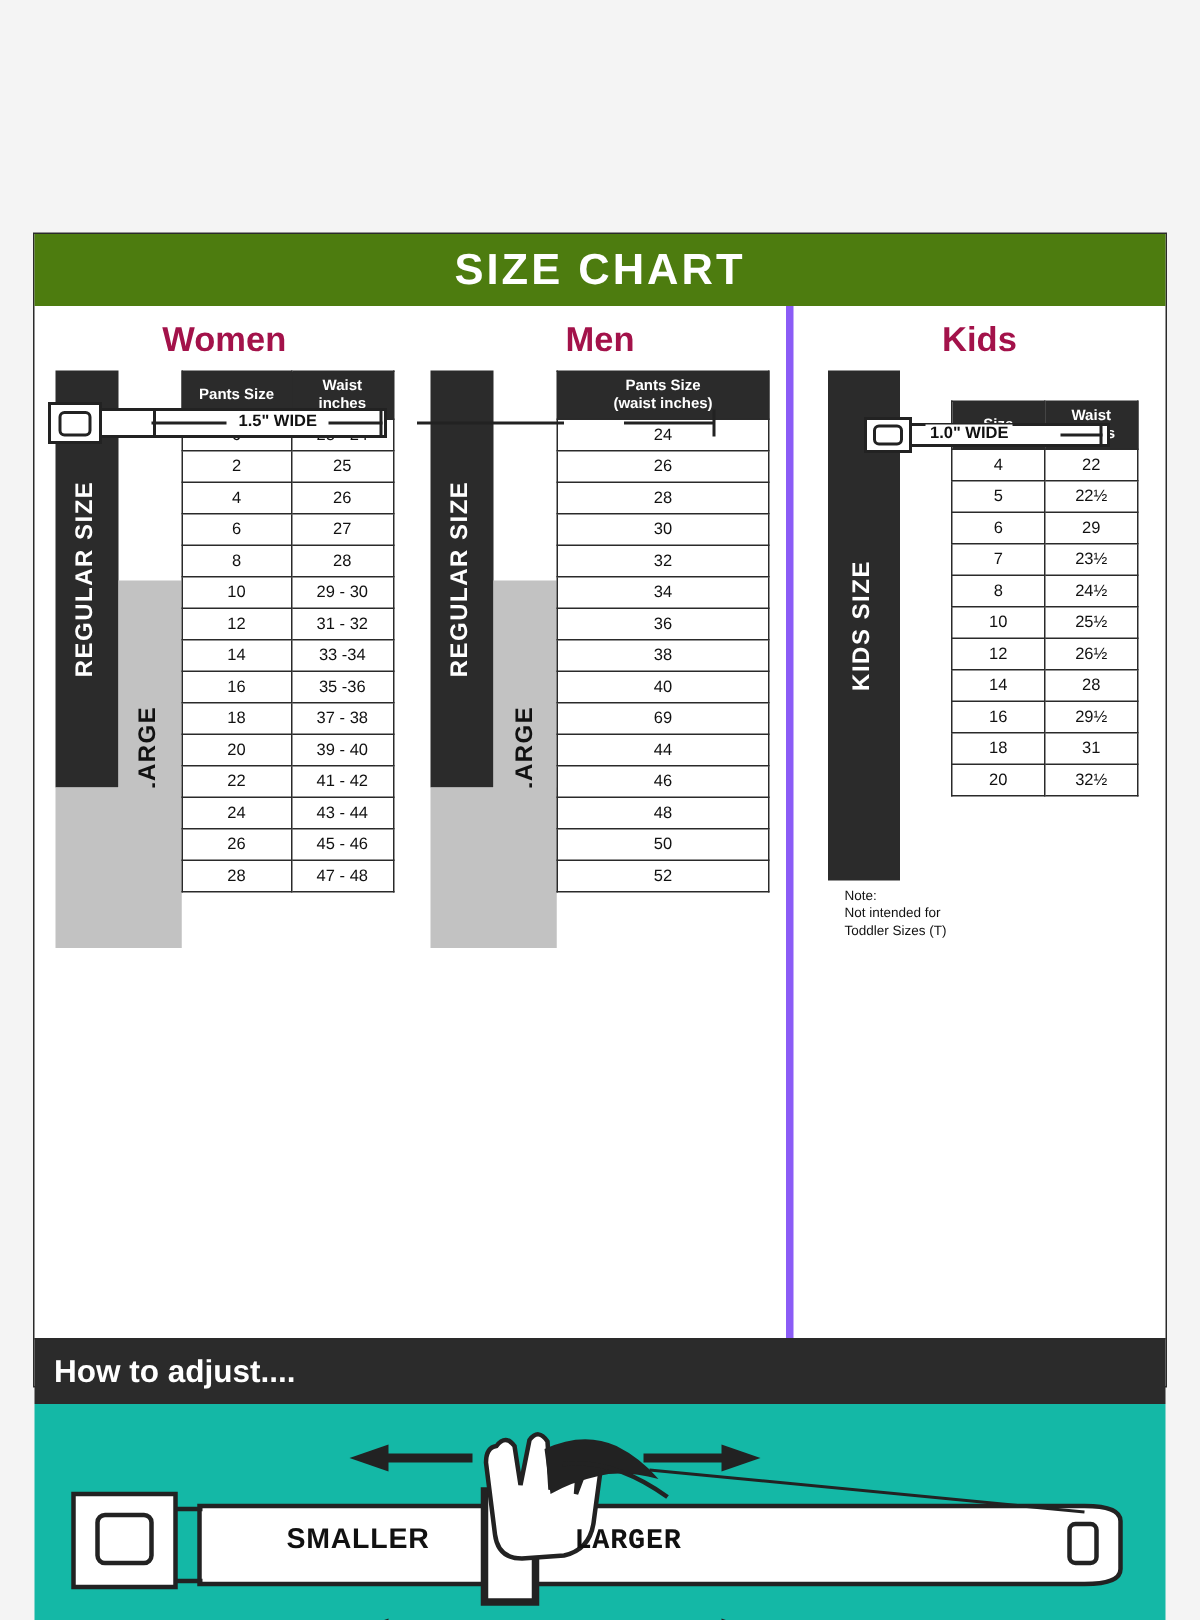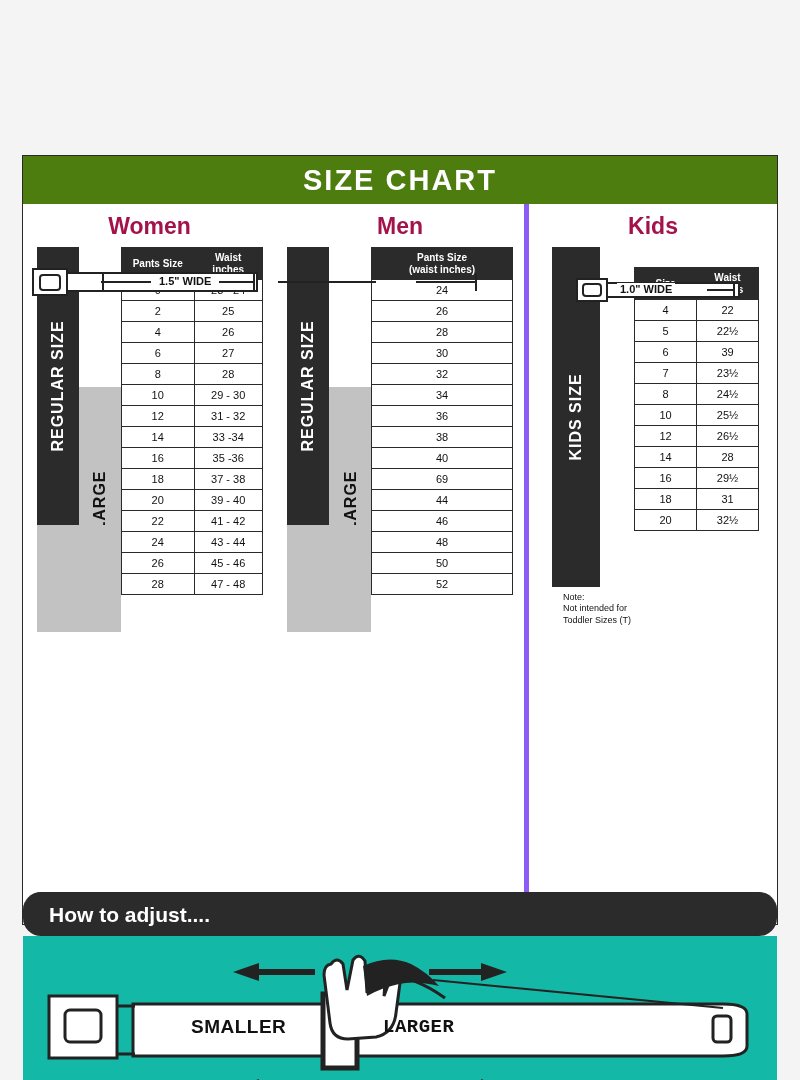--- a/index.html
+++ b/index.html
@@ -126,25 +126,24 @@
     margin-left: 21px;
   }
 
   
   .adjust-bar {
     height: 44px;
     background: #2b2b2b;
     color: #fff;
     display: flex;
     align-items: center;
-    padding-left: 26px;
+    padding-left: 13px;
     font-size: 21px;
     font-weight: bold;
     border-top: 1px solid #2a2a2a;
-    border-radius: 18px;
   }
   .adjust-body {
     position: relative;
     height: 190px;
     background: #14b8a6;
   }
   .adjust-text {
     position: absolute;
     font-size: 19px;
     font-weight: bold;
@@ -381,21 +380,21 @@
                   <tr>
                     <td>4</td>
                     <td>22</td>
                   </tr>
                   <tr>
                     <td>5</td>
                     <td>22½</td>
                   </tr>
                   <tr>
                     <td>6</td>
-                    <td>39</td>
+                    <td>29</td>
                   </tr>
                   <tr>
                     <td>7</td>
                     <td>23½</td>
                   </tr>
                   <tr>
                     <td>8</td>
                     <td>24½</td>
                   </tr>
                   <tr>

